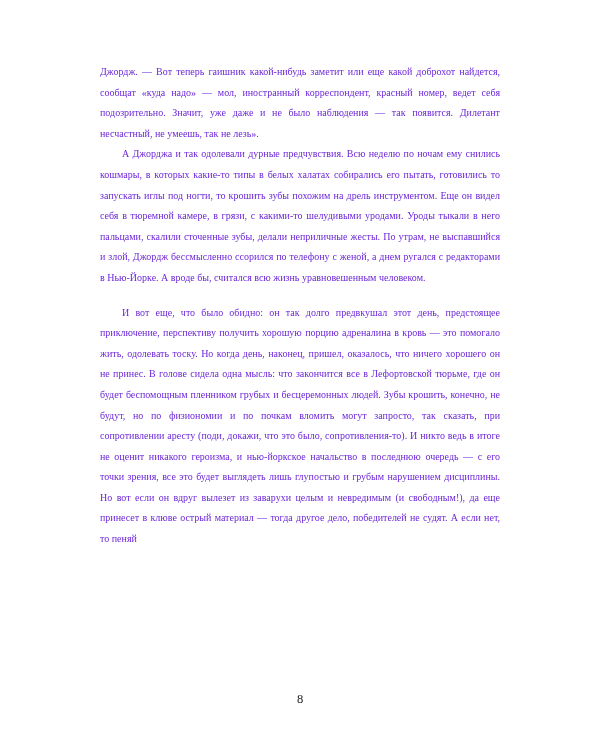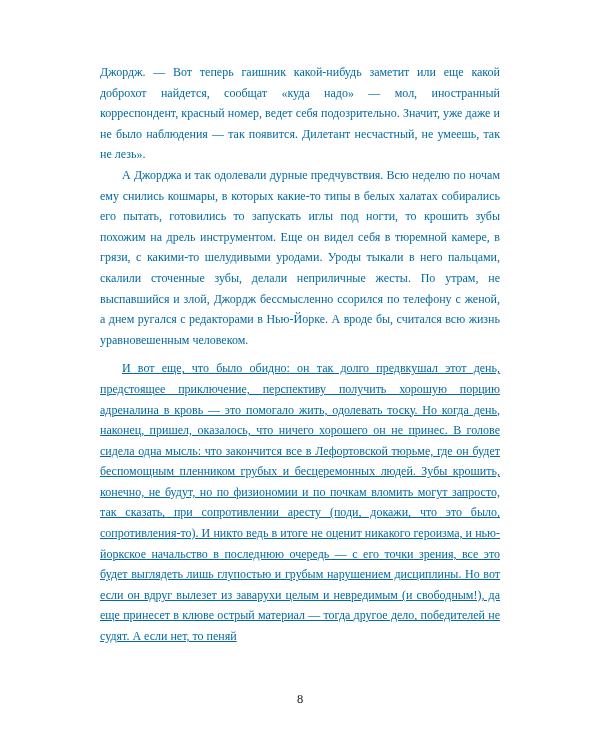--- a/index.html
+++ b/index.html
@@ -18,38 +18,37 @@
   .page {
     position: absolute;
     left: 0;
     top: 0;
     width: 600px;
     height: 750px;
     box-sizing: border-box;
     padding: 62px 100px 40px 100px;
   }
   .body-text {
-    font-size: 12px;
+    font-size: 10px;
     line-height: 20.6px;
     text-align: justify;
     text-justify: inter-word;
-    color: #0369a1;
+    color: #6d28d9;
     hyphens: manual;
   }
   .para {
     margin: 0;
     text-indent: 22px;
     text-align: justify;
   }
   .para.first {
     text-indent: 0;
   }
   .para.gap {
-    margin-top: 8px;
-    text-decoration: underline;
+    margin-top: 14px;
   }
   .folio {
     position: absolute;
     left: 0;
     right: 0;
     bottom: 43px;
     text-align: center;
     font-size: 12.5px;
     font-family: "Liberation Serif", "DejaVu Serif", serif;
     color: #1b1b1b;

